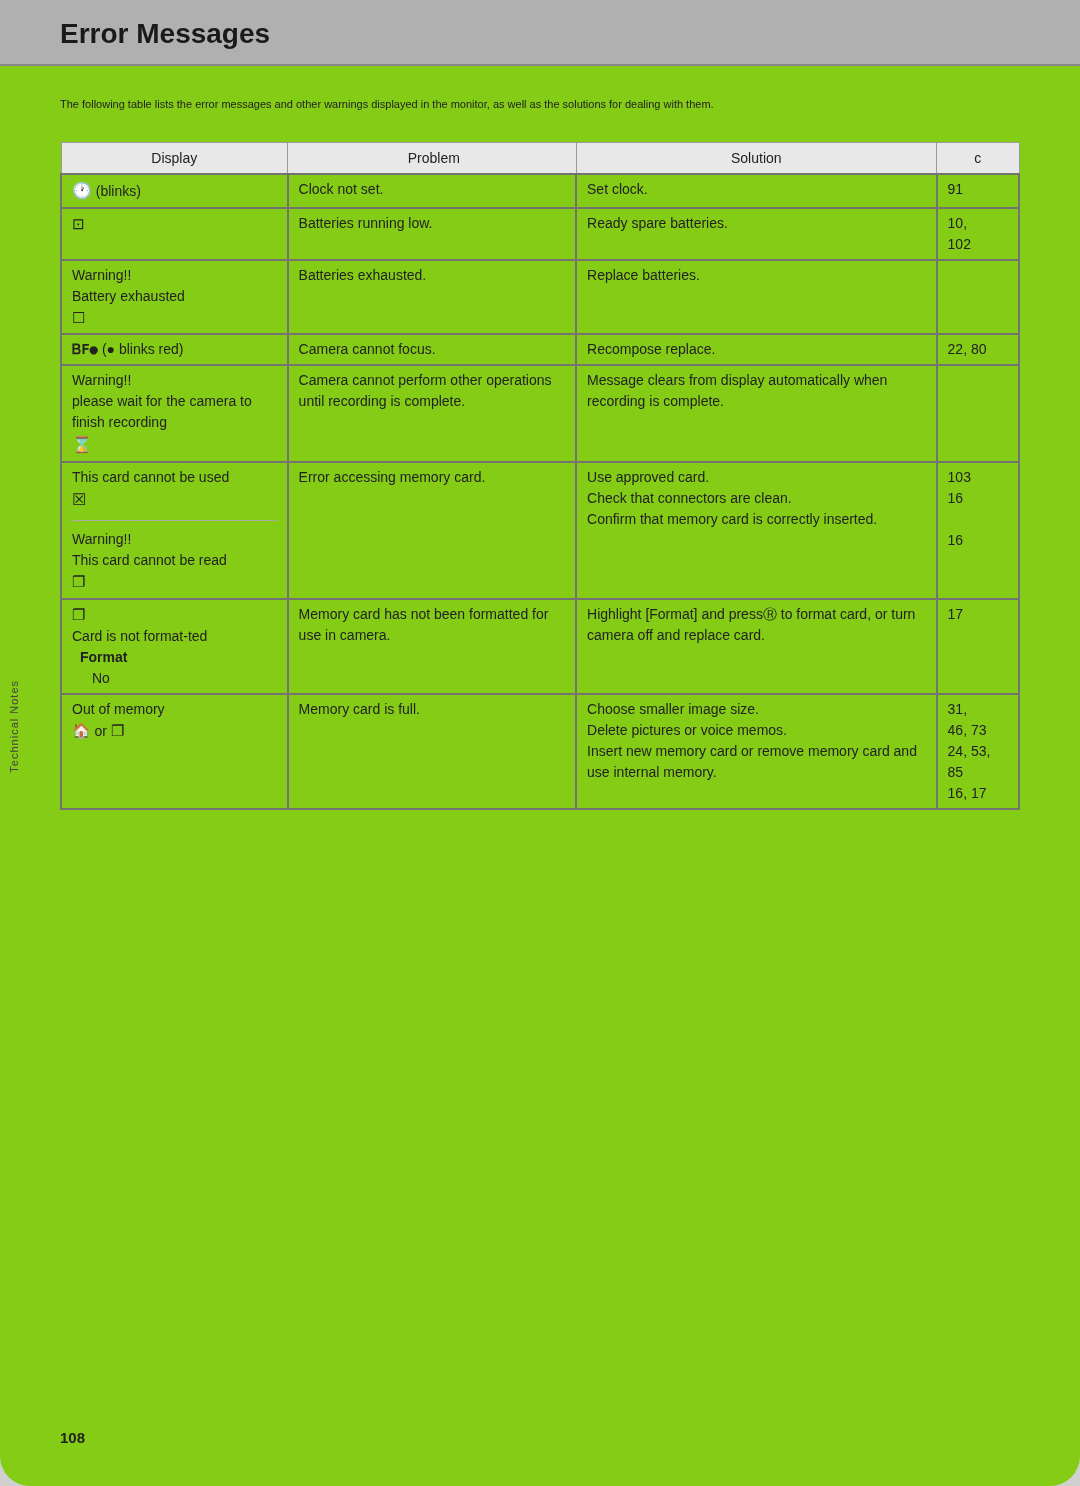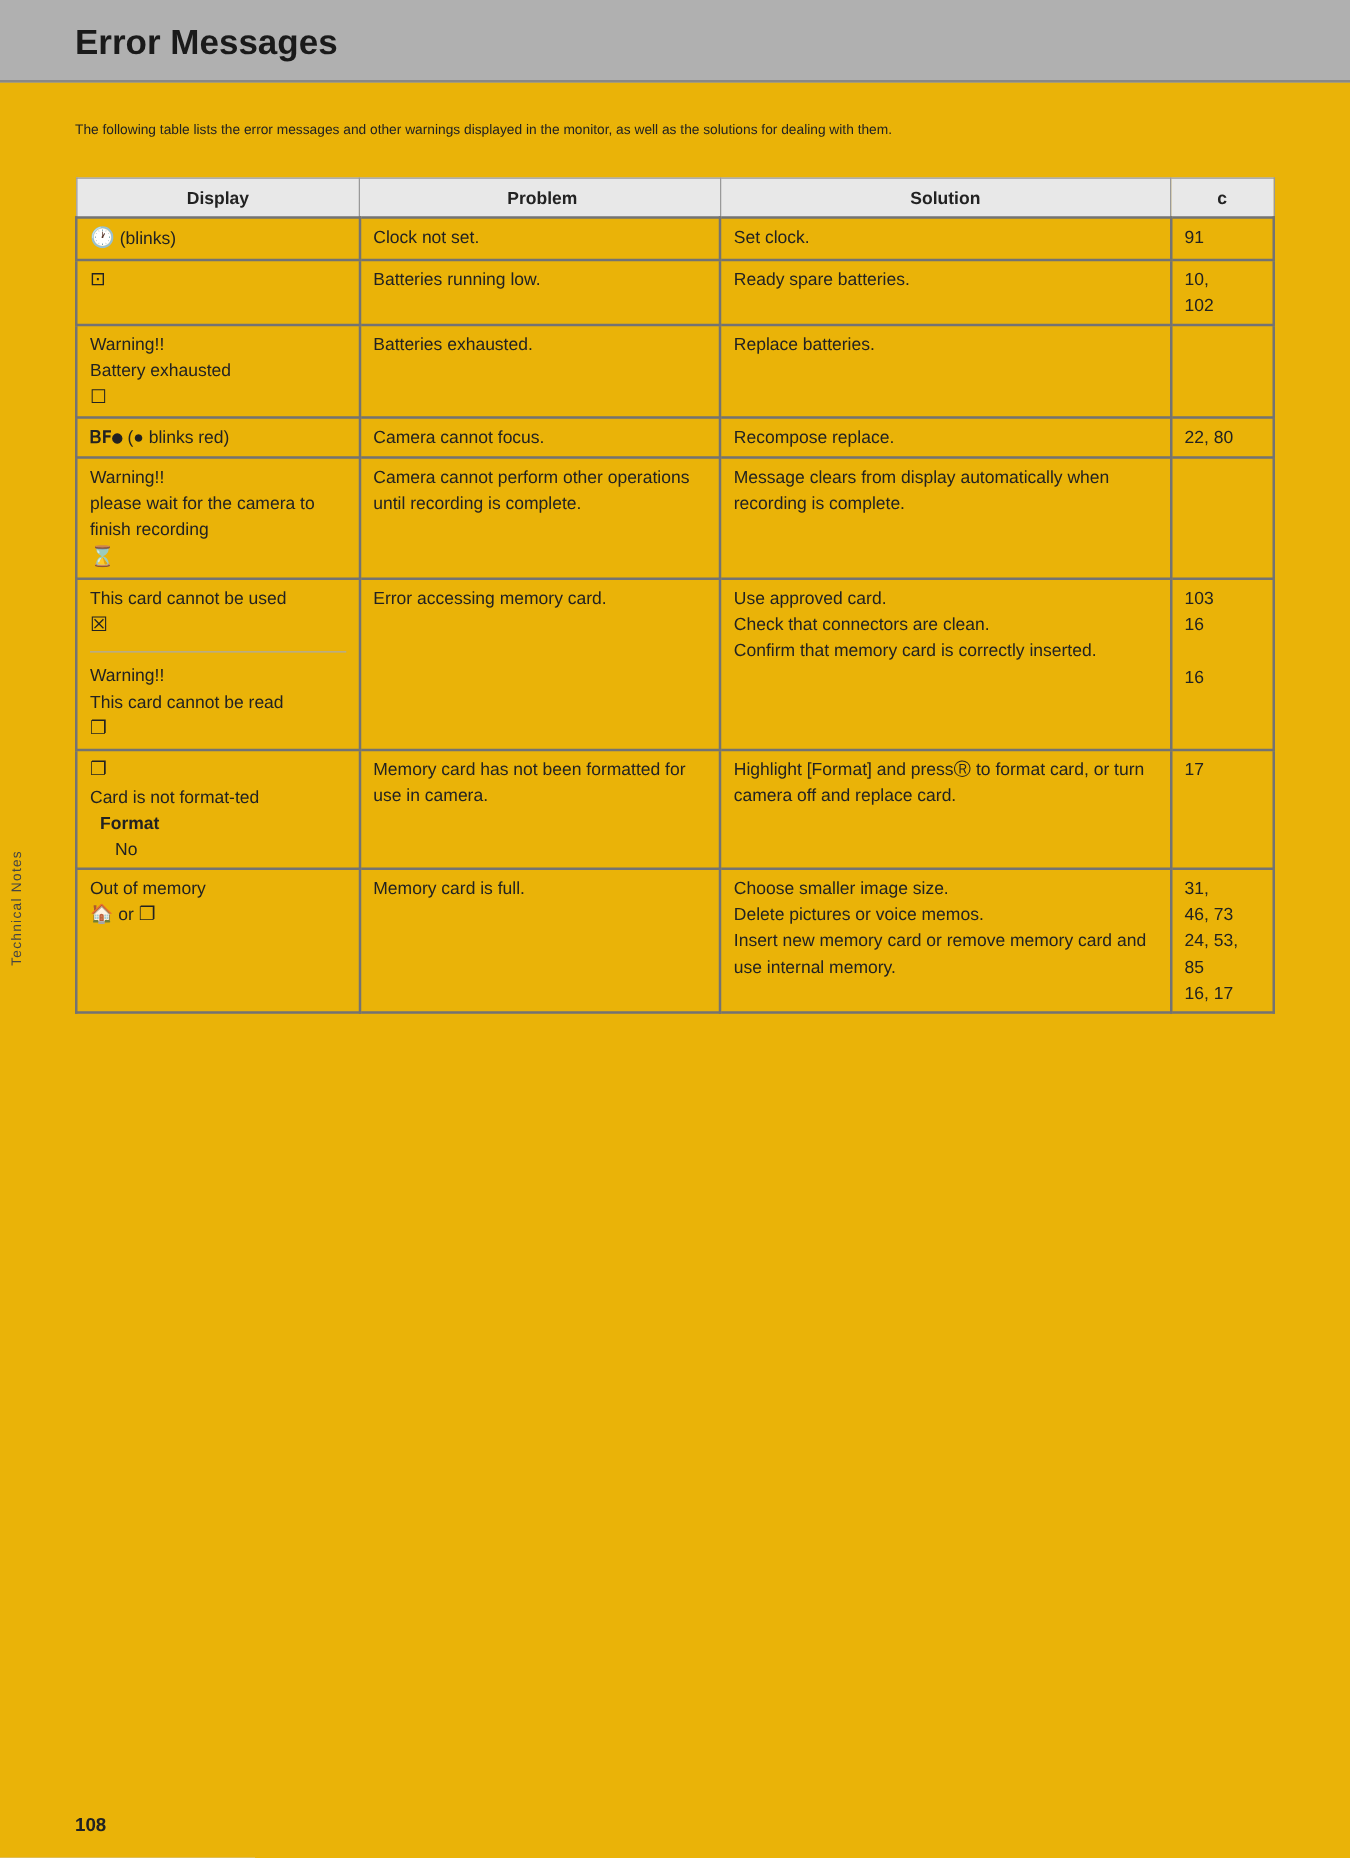--- a/index.html
+++ b/index.html
@@ -9,23 +9,24 @@
       display: flex;
       justify-content: center;
       align-items: flex-start;
       min-height: 100vh;
       font-family: Arial, sans-serif;
     }
 
     .page {
       width: 1080px;
       min-height: 1486px;
-      background: #eab308;
+      background: #84cc16;
       position: relative;
       padding: 0;
+      border-radius: 30px;
     }
 
     .header-bar {
       background: #b0b0b0;
       padding: 18px 60px 14px 60px;
       border-bottom: 2px solid #888;
     }
 
     .header-bar h1 {
       font-size: 28px;
@@ -52,39 +53,39 @@
       color: #222;
     }
 
     thead tr {
       background: #e8e8e8;
     }
 
     thead th {
       border: 1px solid #999;
       padding: 7px 10px;
-      font-weight: bold;
+      font-weight: normal;
       text-align: center;
     }
 
     tbody td {
       border: 2px solid #737373;
       padding: 4px 10px;
       vertical-align: top;
       line-height: 1.5;
     }
 
     .col-display { width: 22%; }
     .col-problem { width: 28%; padding-left: 14px; }
     .col-solution { width: 35%; }
     .col-page { width: 8%; }
 
     .page-number {
       position: absolute;
-      bottom: 17px;
+      bottom: 40px;
       left: 60px;
       font-size: 15px;
       color: #222;
       font-weight: bold;
     }
 
     .tech-notes-label {
       position: absolute;
       left: 8px;
       top: 680px;

